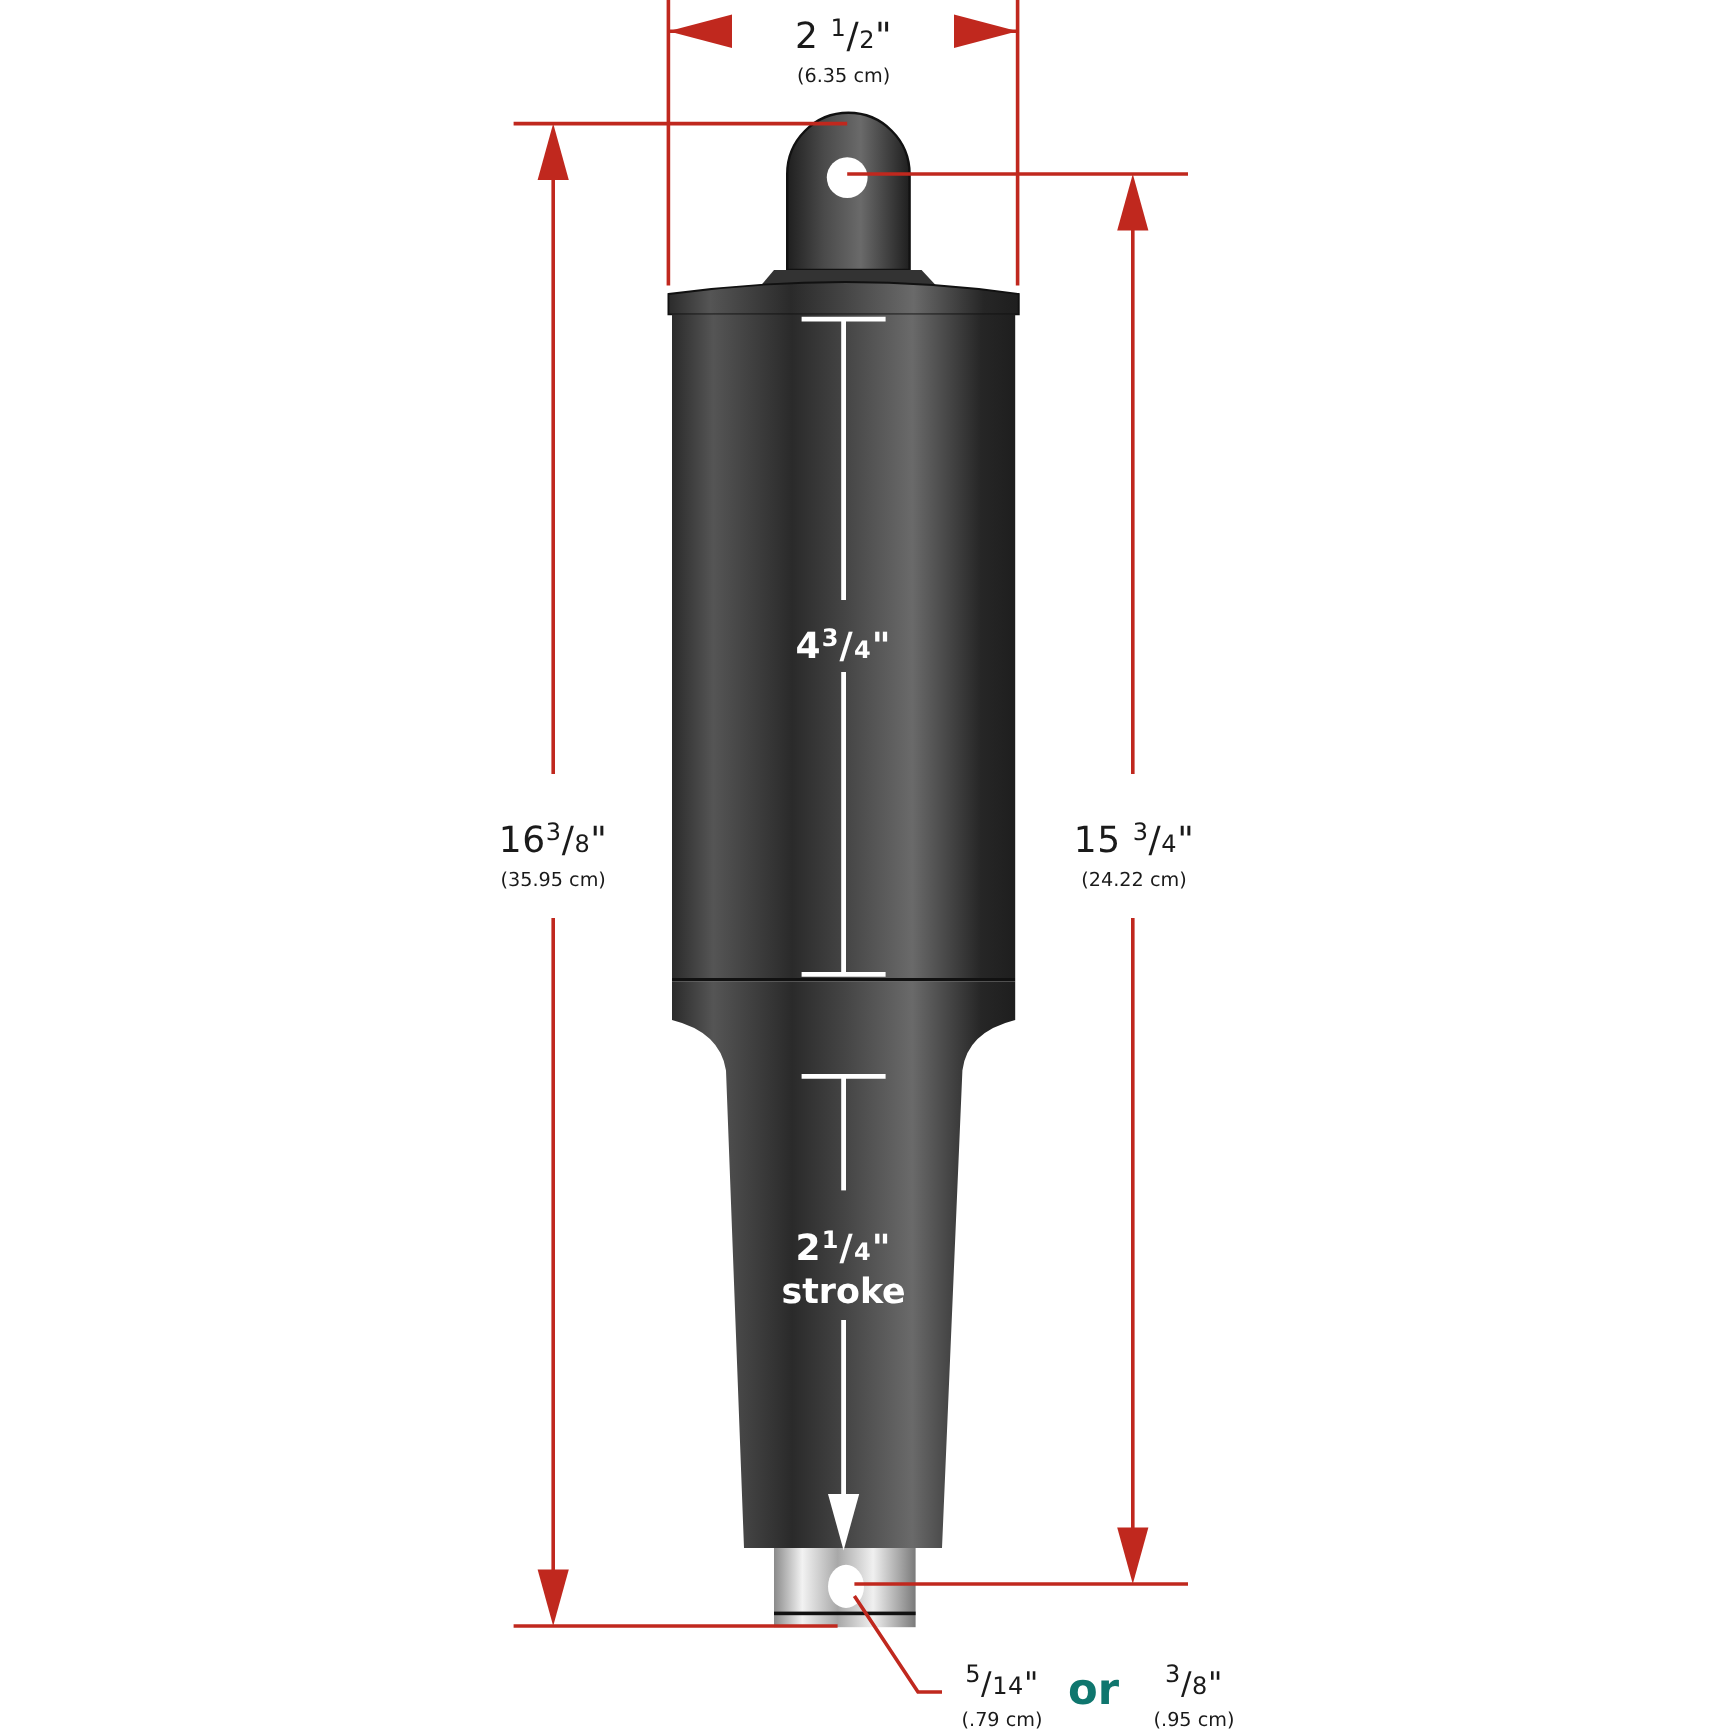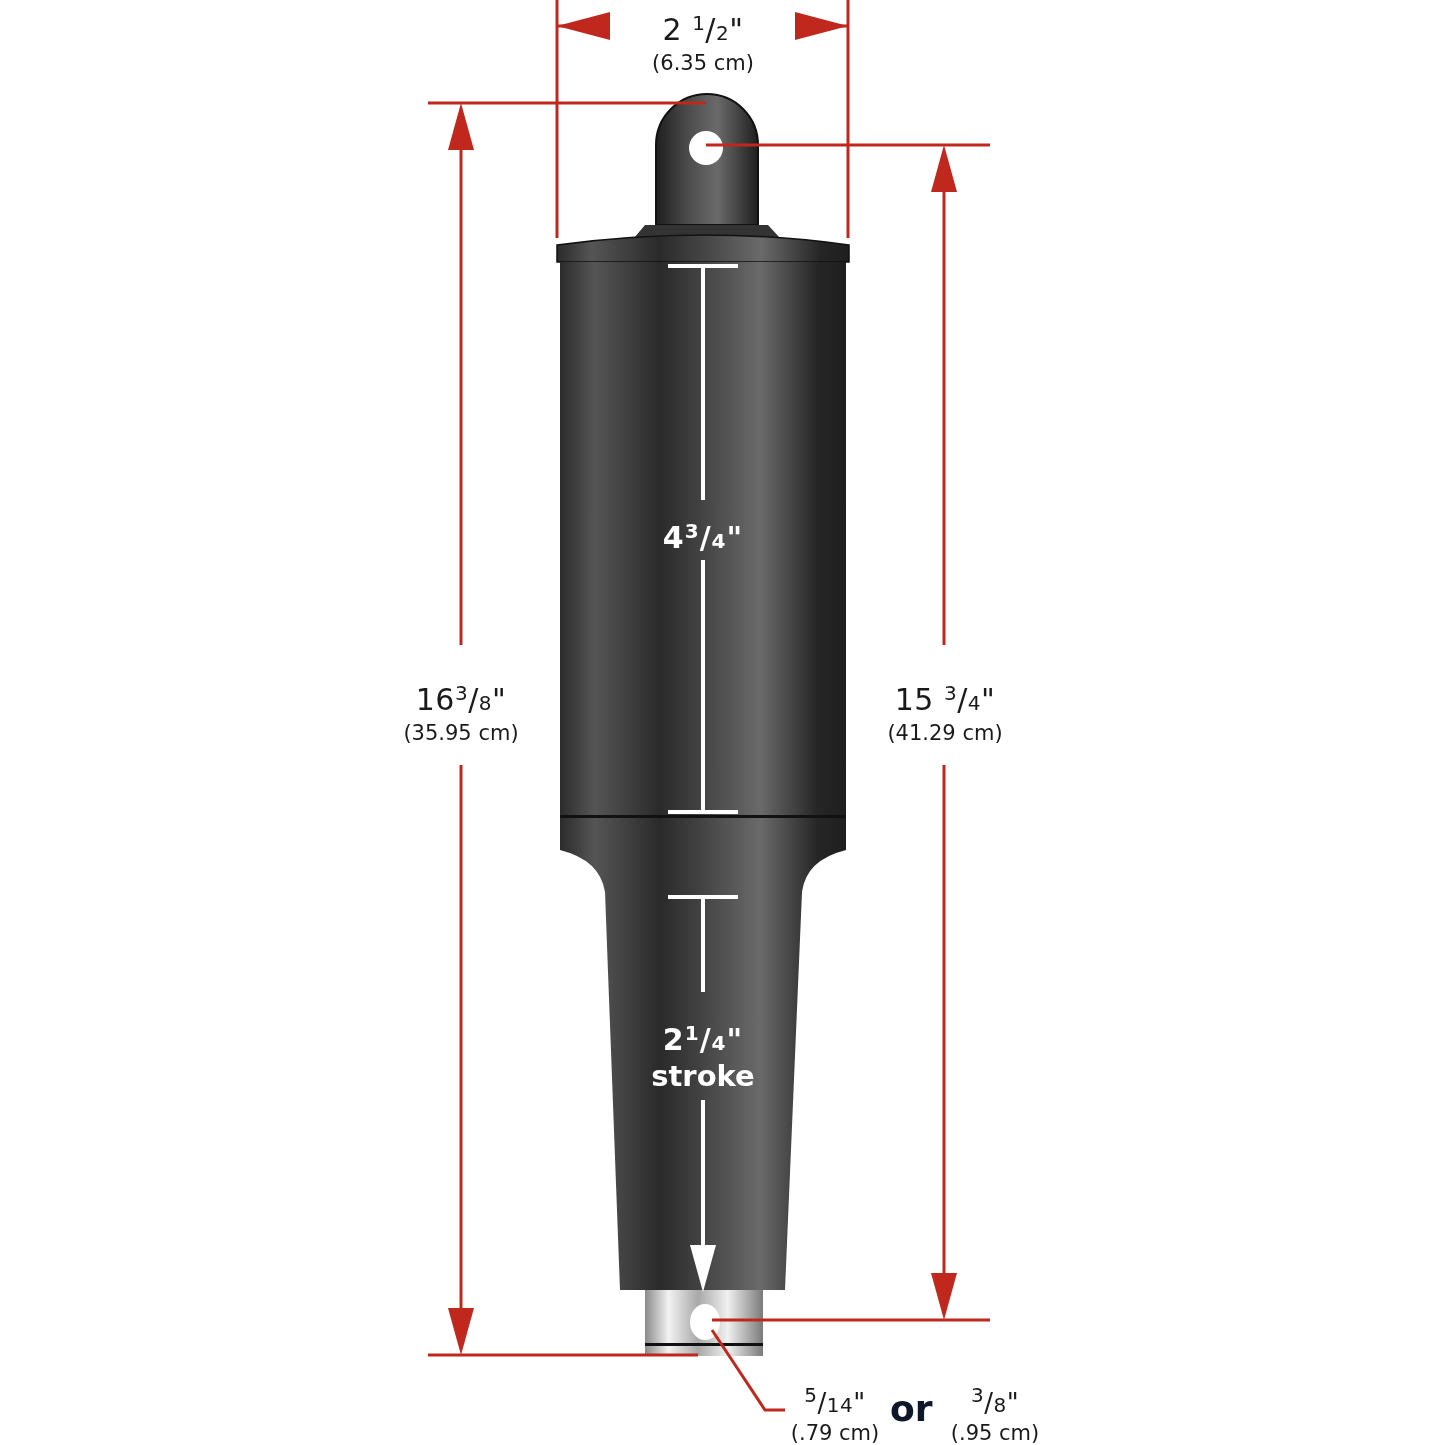--- a/index.html
+++ b/index.html
@@ -3,27 +3,27 @@
 <meta charset="utf-8">
 <style>
   html, body { margin:0; padding:0; background:#ffffff; }
   body { width:1445px; height:1445px; position:relative; overflow:hidden; font-family:"DejaVu Sans", sans-serif; }
   svg.diagram { position:absolute; left:0; top:0; }
   .lbl { position:absolute; text-align:center; color:#1a1a1a; white-space:nowrap; }
   .lbl .main { font-size:30px; line-height:34px; letter-spacing:0.5px; }
   .lbl .main sup, .lbl .main sub { font-size:20px; }
   .lbl .main sup { vertical-align:10px; }
   .lbl .main sub { vertical-align:0; }
-  .lbl .metric { font-size:21px; line-height:26px; }
+  .lbl .metric { font-size:16px; line-height:26px; }
   .inner { position:absolute; text-align:center; color:#ffffff; font-weight:bold; white-space:nowrap; }
   .inner .main { font-size:30px; line-height:34px; letter-spacing:1px; }
   .inner .main sup { font-size:20px; vertical-align:10px; }
   .inner .main sub { font-size:20px; vertical-align:0; }
   .inner .word { font-size:29px; line-height:32px; }
-  .or { position:absolute; color:#0f172a; font-weight:bold; font-size:36px; }
+  .or { position:absolute; color:#0f766e; font-weight:bold; font-size:36px; }
 </style>
 </head>
 <body>
 
 <svg class="diagram" width="1445" height="1445" viewBox="0 0 1445 1445" xmlns="http://www.w3.org/2000/svg">
   <defs>
     <linearGradient id="bodyGrad" x1="0" x2="1" y1="0" y2="0">
       <stop offset="0" stop-color="#2b2b2b"></stop>
       <stop offset="0.12" stop-color="#555555"></stop>
       <stop offset="0.35" stop-color="#2a2a2a"></stop>
@@ -126,21 +126,21 @@
   <div class="main">
     <span>16</span><sup>3</sup>/<sub>8</sub><span>"</span>
   </div>
   <div class="metric">(35.95 cm)</div>
 </div>
 
 <div class="lbl" style="left:870px; top:676px; width:150px;">
   <div class="main">
     <span>15</span> <sup>3</sup>/<sub>4</sub><span>"</span>
   </div>
-  <div class="metric">(41.29 cm)</div>
+  <div class="metric">(24.22 cm)</div>
 </div>
 
 <div class="inner" style="left:640px; top:514px; width:126px;">
   <div class="main">
     <span>4</span><sup>3</sup>/<sub>4</sub><span>"</span>
   </div>
 </div>
 
 <div class="inner" style="left:632px; top:1016px; width:142px;">
   <div class="main">

